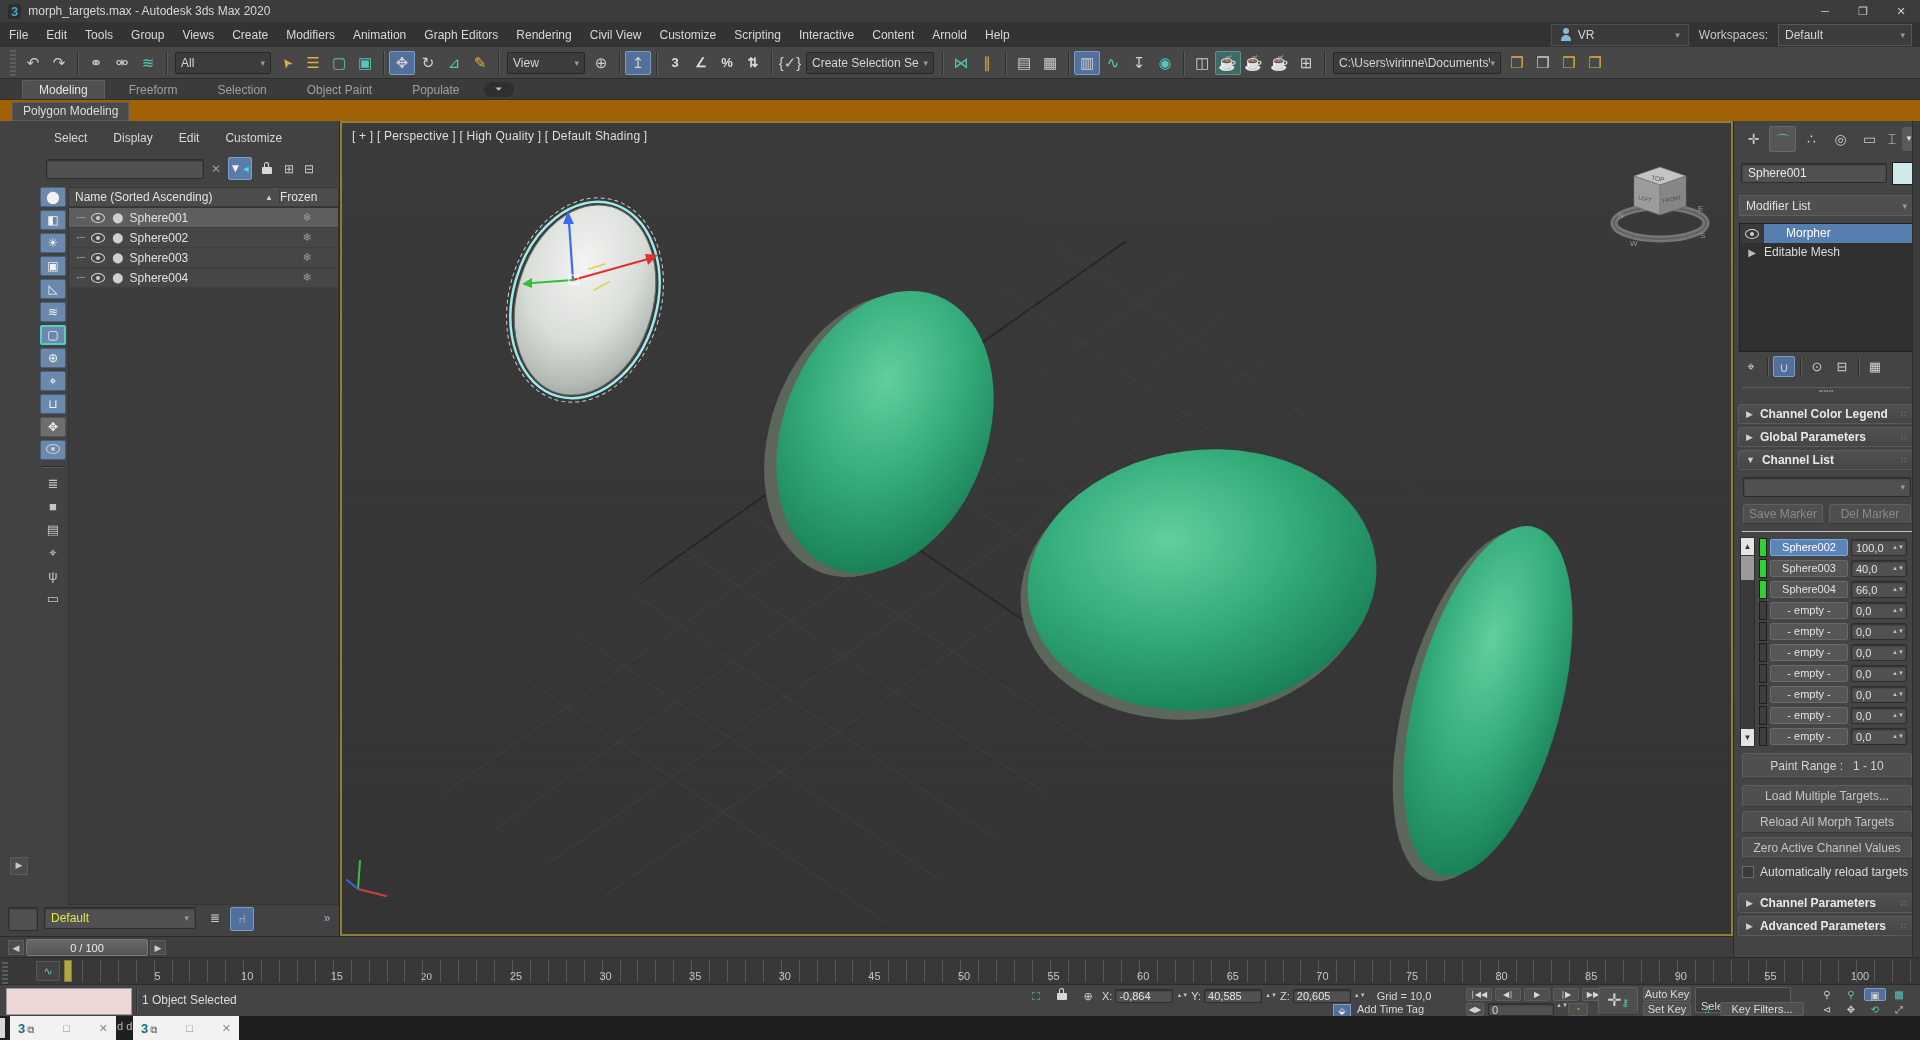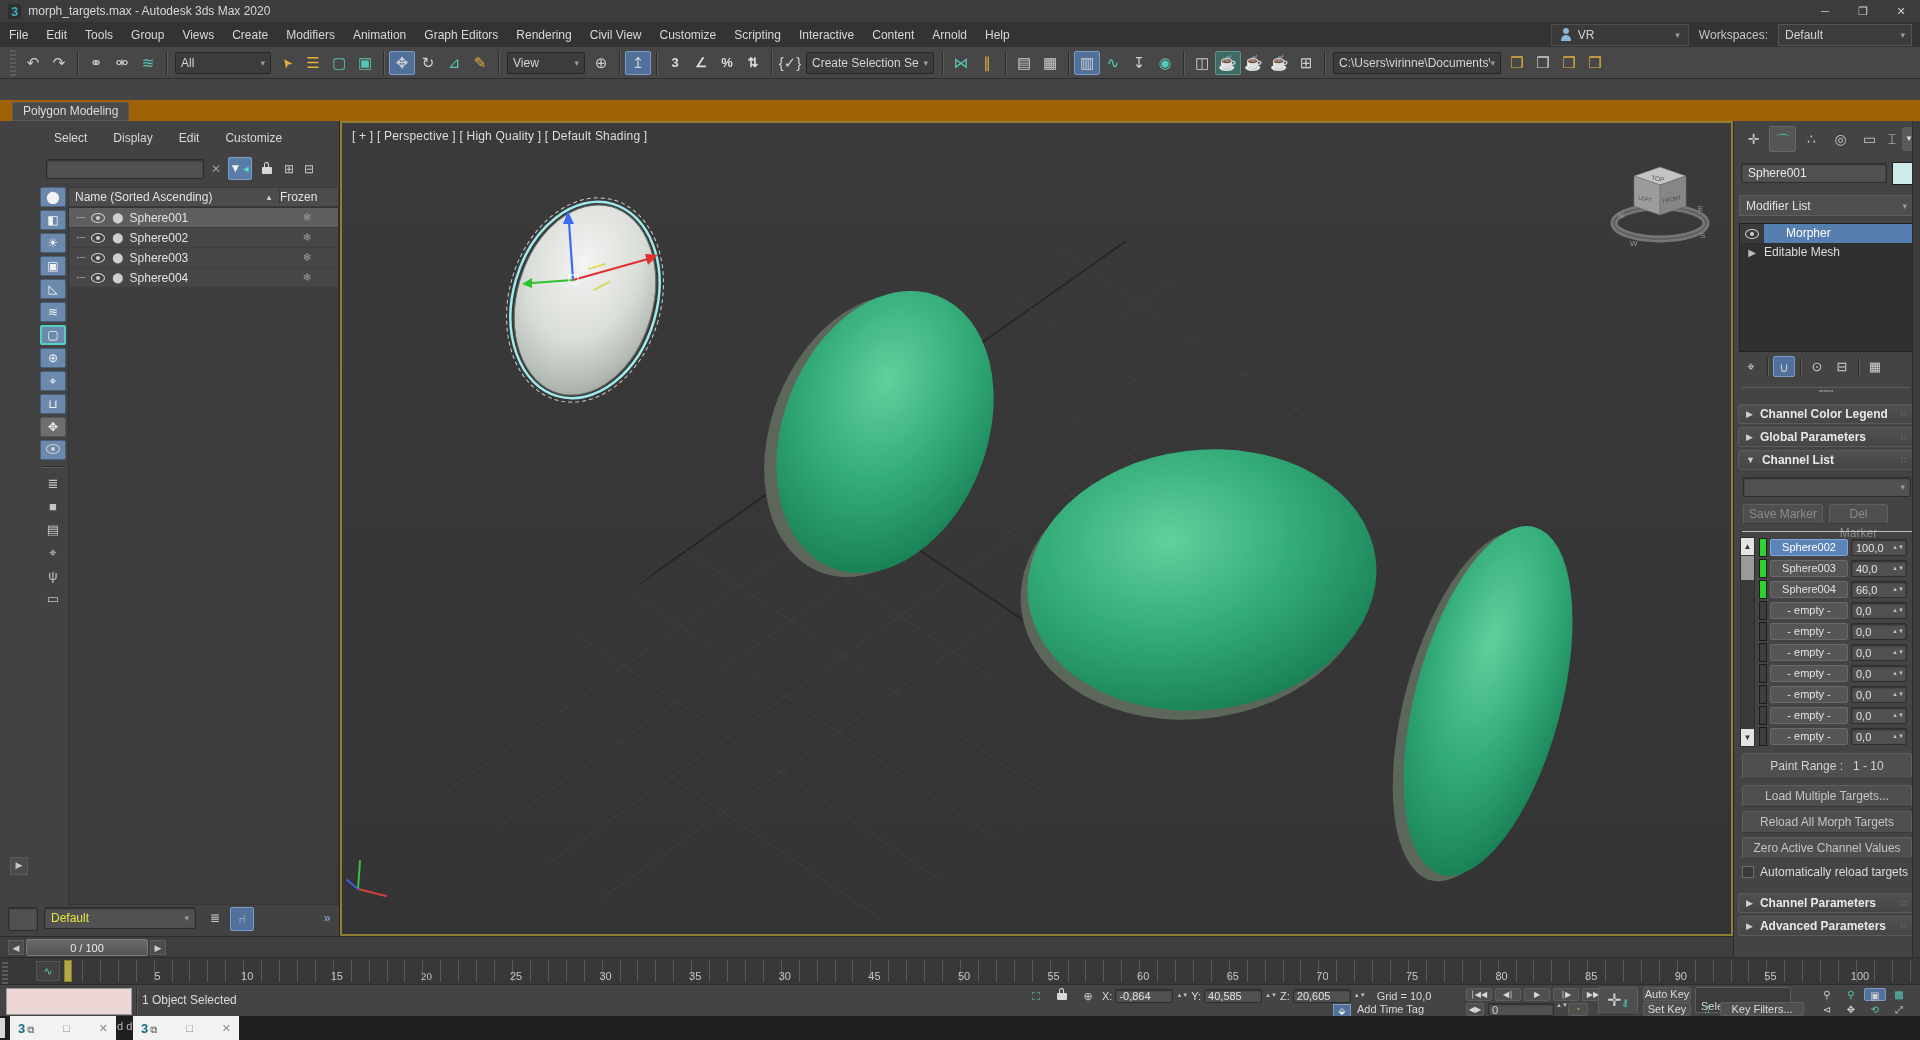--- a/index.html
+++ b/index.html
@@ -258,20 +258,30 @@
           <span class="tb-dd-label">C:\Users\virinne\Documents\3dsMax</span>
           <span class="dd-arrow">▾</span>
         </span>
         <span class="tb-icon c-yellow">❒</span>
         <span class="tb-icon">❒</span>
         <span class="tb-icon c-yellow">❒</span>
         <span class="tb-icon c-yellow">❒</span>
       </div>
   </div>
 
+  <div class="abs ribbonrow">
+    <div id="ribbon-tabs" style="display:flex;gap:8px;align-items:flex-end">
+        <span class="ribbon-tab active">Modeling</span>
+        <span class="ribbon-tab">Freeform</span>
+        <span class="ribbon-tab">Selection</span>
+        <span class="ribbon-tab">Object Paint</span>
+        <span class="ribbon-tab">Populate</span>
+      </div>
+    <span class="ribbon-dd">⏷</span>
+  </div>
   <div class="abs ribbonpanelrow">
     <span class="polymod">Polygon Modeling</span>
   </div>
 
   <div class="abs leftdock">
     <div class="exp-menus" id="exp-menus">
         <span class="exp-menu-item">Select</span>
         <span class="exp-menu-item">Display</span>
         <span class="exp-menu-item">Edit</span>
         <span class="exp-menu-item">Customize</span>
@@ -508,21 +518,21 @@
     <div class="rollout" style="top:329px">
       <span class="arr">▼</span>
       <span>Channel List</span>
       <span class="grip">∷</span>
     </div>
 
     <span class="abs sunken" style="left:9px;top:356px;width:168px;height:20px;display:flex;align-items:center">
       <span class="dd-arrow" style="margin-left:auto;padding-right:5px">▾</span>
     </span>
     <span class="abs btn disabled" style="left:9px;top:383px;width:80px;height:20px;line-height:19px">Save Marker</span>
-    <span class="abs btn disabled" style="left:95px;top:383px;width:59px;height:20px;line-height:19px">Del Marker</span>
+    <span class="abs btn disabled" style="left:95px;top:383px;width:82px;height:20px;line-height:19px">Del Marker</span>
     <div class="abs" style="left:8px;top:410px;width:170px;border-top:1px solid #dcdcdc;opacity:.8"></div>
 
     <div class="ch-area">
       <div class="ch-scroll">
         <span class="ch-sbtn" style="top:0">▲</span>
         <span class="ch-thumb"></span>
         <span class="ch-sbtn" style="bottom:0">▼</span>
       </div>
       <div id="channel-rows">
           <div class="ch-row">

